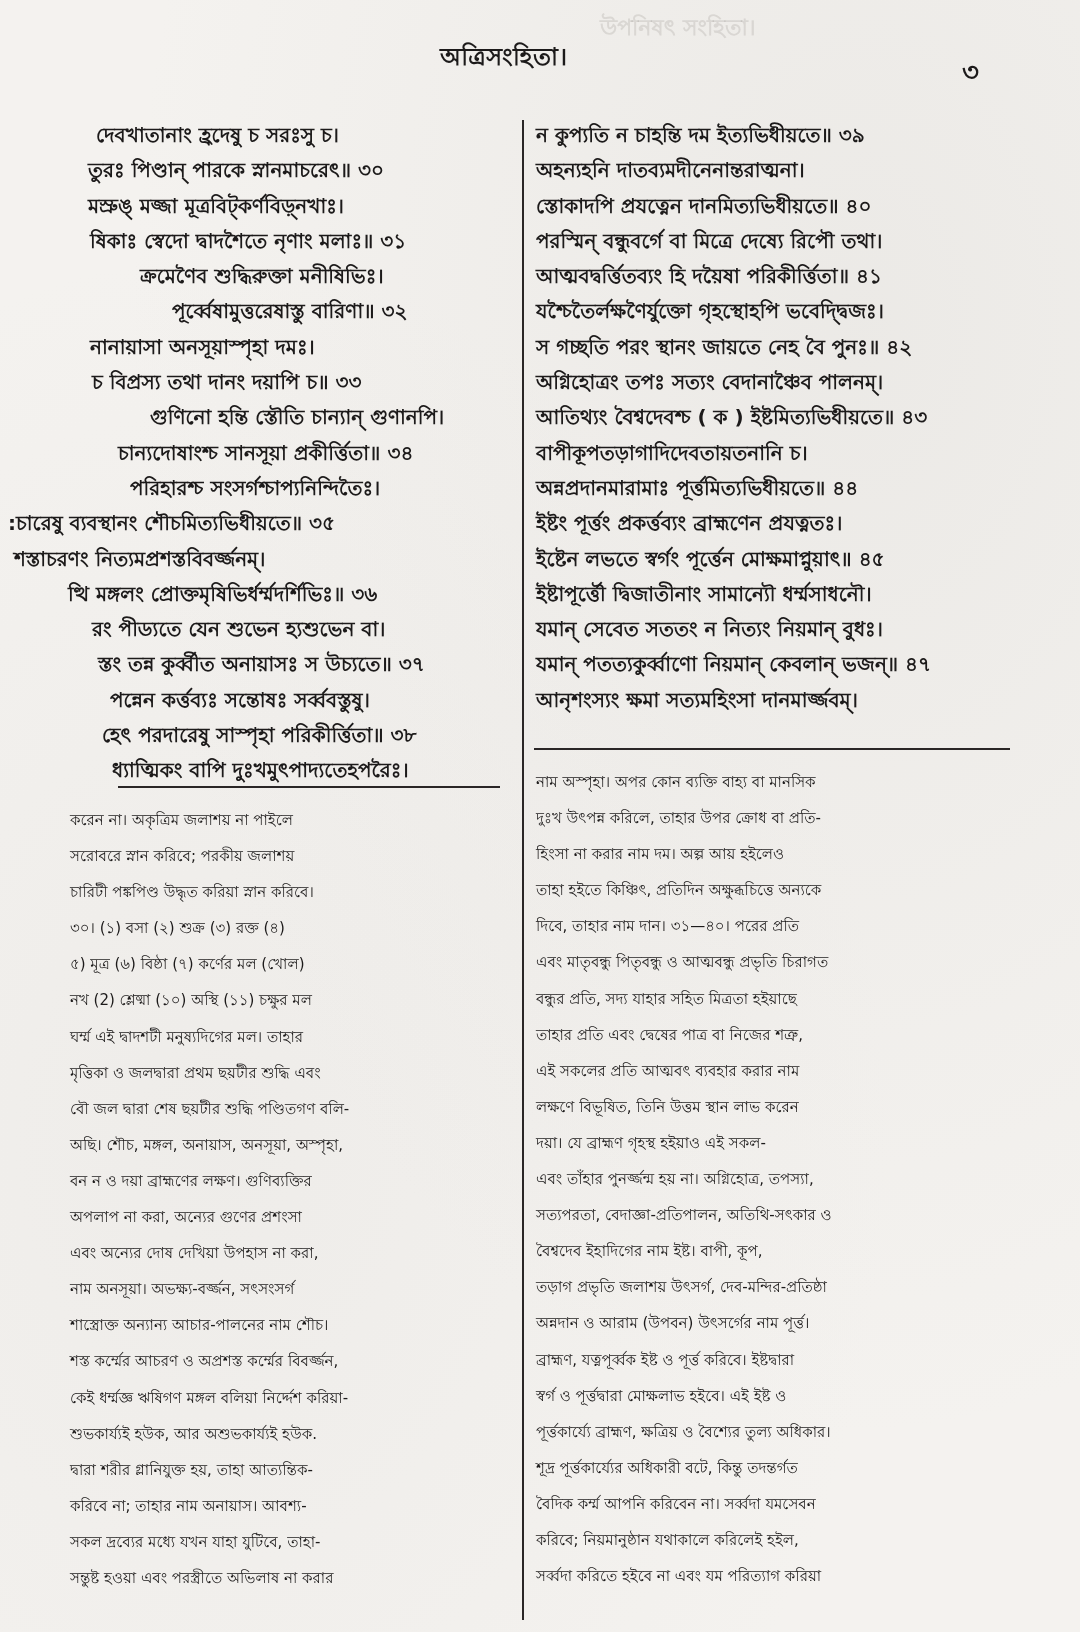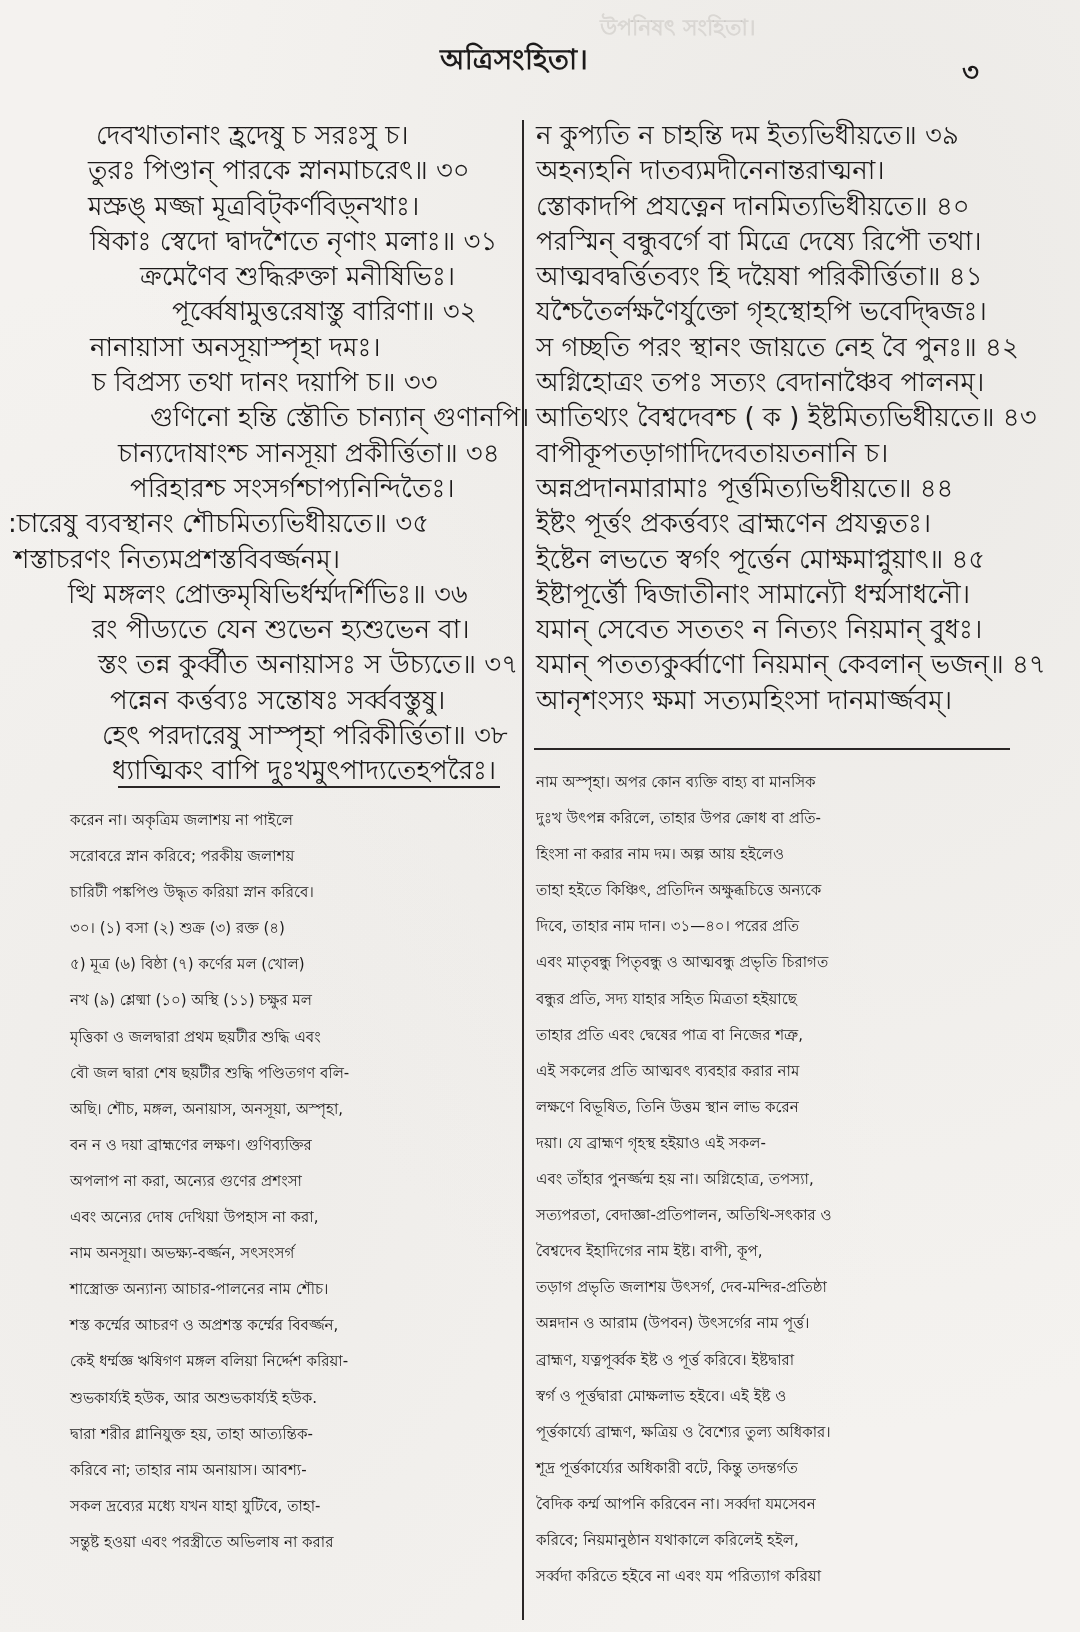--- a/index.html
+++ b/index.html
@@ -21,21 +21,21 @@
       width: 1080px; height: 1632px;
       background:
         radial-gradient(ellipse at 80% 20%, rgba(220,218,214,0.35), rgba(0,0,0,0) 60%),
         radial-gradient(ellipse at 20% 70%, rgba(225,223,220,0.3), rgba(0,0,0,0) 55%),
         #f4f2ef;
     }
     .running-head {
       position: absolute;
       top: 38px;
       left: 440px;
-      font-size: 28px;
+      font-size: 24px;
       font-weight: bold;
       letter-spacing: 0.5px;
     }
     .page-number {
       position: absolute;
       top: 52px;
       left: 962px;
       font-size: 26px;
       font-weight: bold;
     }
@@ -49,23 +49,23 @@
     .col-divider {
       position: absolute;
       left: 522px;
       top: 120px;
       width: 2px;
       height: 1500px;
       background: #2a2626;
     }
     .verse-block {
       position: absolute;
-      font-size: 26px;
+      font-size: 20px;
       line-height: 35.3px;
-      font-weight: normal;
+      font-weight: bold;
       white-space: nowrap;
     }
     .verse-left { left: 70px; top: 118px; width: 440px; }
     .verse-right { left: 536px; top: 118px; width: 500px; }
     .verse-line {
       display: block;
       height: 35.3px;
     }
     .rule {
       position: absolute;
@@ -141,21 +141,22 @@
 
   <div class="rule rule-left"></div>
   <div class="rule rule-right"></div>
 
   <div class="commentary comm-left">
     <span class="comm-line">করেন না। অকৃত্রিম জলাশয় না পাইলে</span>
     <span class="comm-line">সরোবরে স্নান করিবে; পরকীয় জলাশয়</span>
     <span class="comm-line">চারিটী পঙ্কপিণ্ড উদ্ধৃত করিয়া স্নান করিবে।</span>
     <span class="comm-line">৩০। (১) বসা (২) শুক্র (৩) রক্ত (৪)</span>
     <span class="comm-line">৫) মূত্র (৬) বিষ্ঠা (৭) কর্ণের মল (খোল)</span>
-    <span class="comm-line">নখ (৯) শ্লেষ্মা (১০) অস্থি (১১) চক্ষুর মল</span>
+    <span class="comm-line">নখ (2) শ্লেষ্মা (১০) অস্থি (১১) চক্ষুর মল</span>
+    <span class="comm-line">ঘর্ম্ম এই দ্বাদশটী মনুষ্যদিগের মল। তাহার</span>
     <span class="comm-line">মৃত্তিকা ও জলদ্বারা প্রথম ছয়টীর শুদ্ধি এবং</span>
     <span class="comm-line">বৌ জল দ্বারা শেষ ছয়টীর শুদ্ধি পণ্ডিতগণ বলি-</span>
     <span class="comm-line">অছি। শৌচ, মঙ্গল, অনায়াস, অনসূয়া, অস্পৃহা,</span>
     <span class="comm-line">বন ন ও দয়া ব্রাহ্মণের লক্ষণ। গুণিব্যক্তির</span>
     <span class="comm-line">অপলাপ না করা, অন্যের গুণের প্রশংসা</span>
     <span class="comm-line">এবং অন্যের দোষ দেখিয়া উপহাস না করা,</span>
     <span class="comm-line">নাম অনসূয়া। অভক্ষ্য-বর্জ্জন, সৎসংসর্গ</span>
     <span class="comm-line">শাস্ত্রোক্ত অন্যান্য আচার-পালনের নাম শৌচ।</span>
     <span class="comm-line">শস্ত কর্ম্মের আচরণ ও অপ্রশস্ত কর্ম্মের বিবর্জ্জন,</span>
     <span class="comm-line">কেই ধর্ম্মজ্ঞ ঋষিগণ মঙ্গল বলিয়া নির্দ্দেশ করিয়া-</span>

